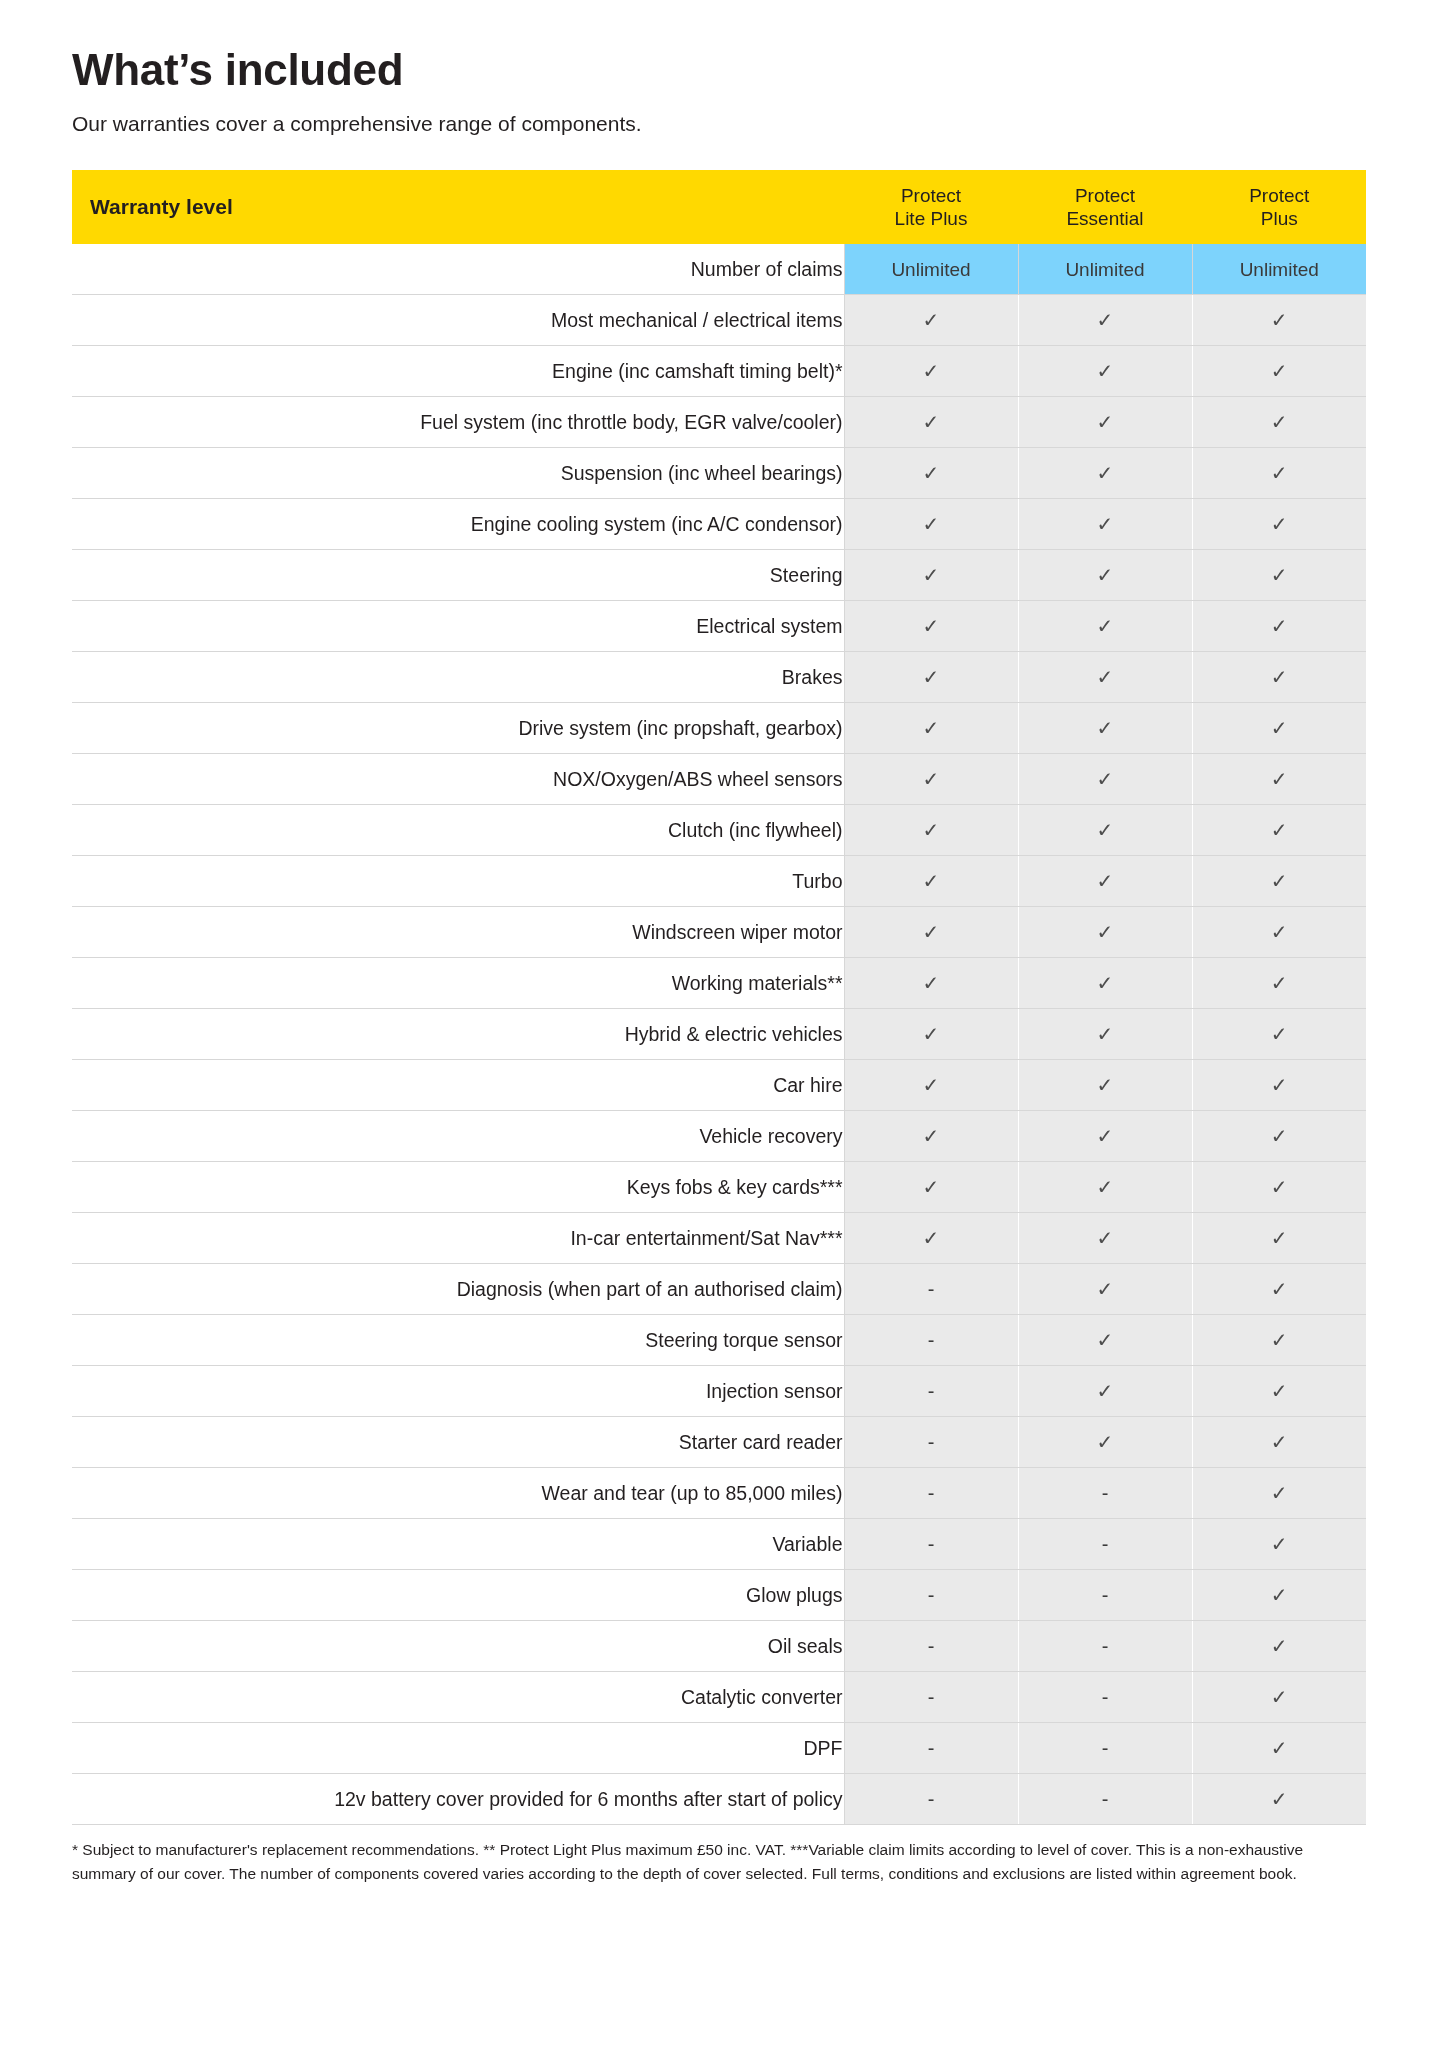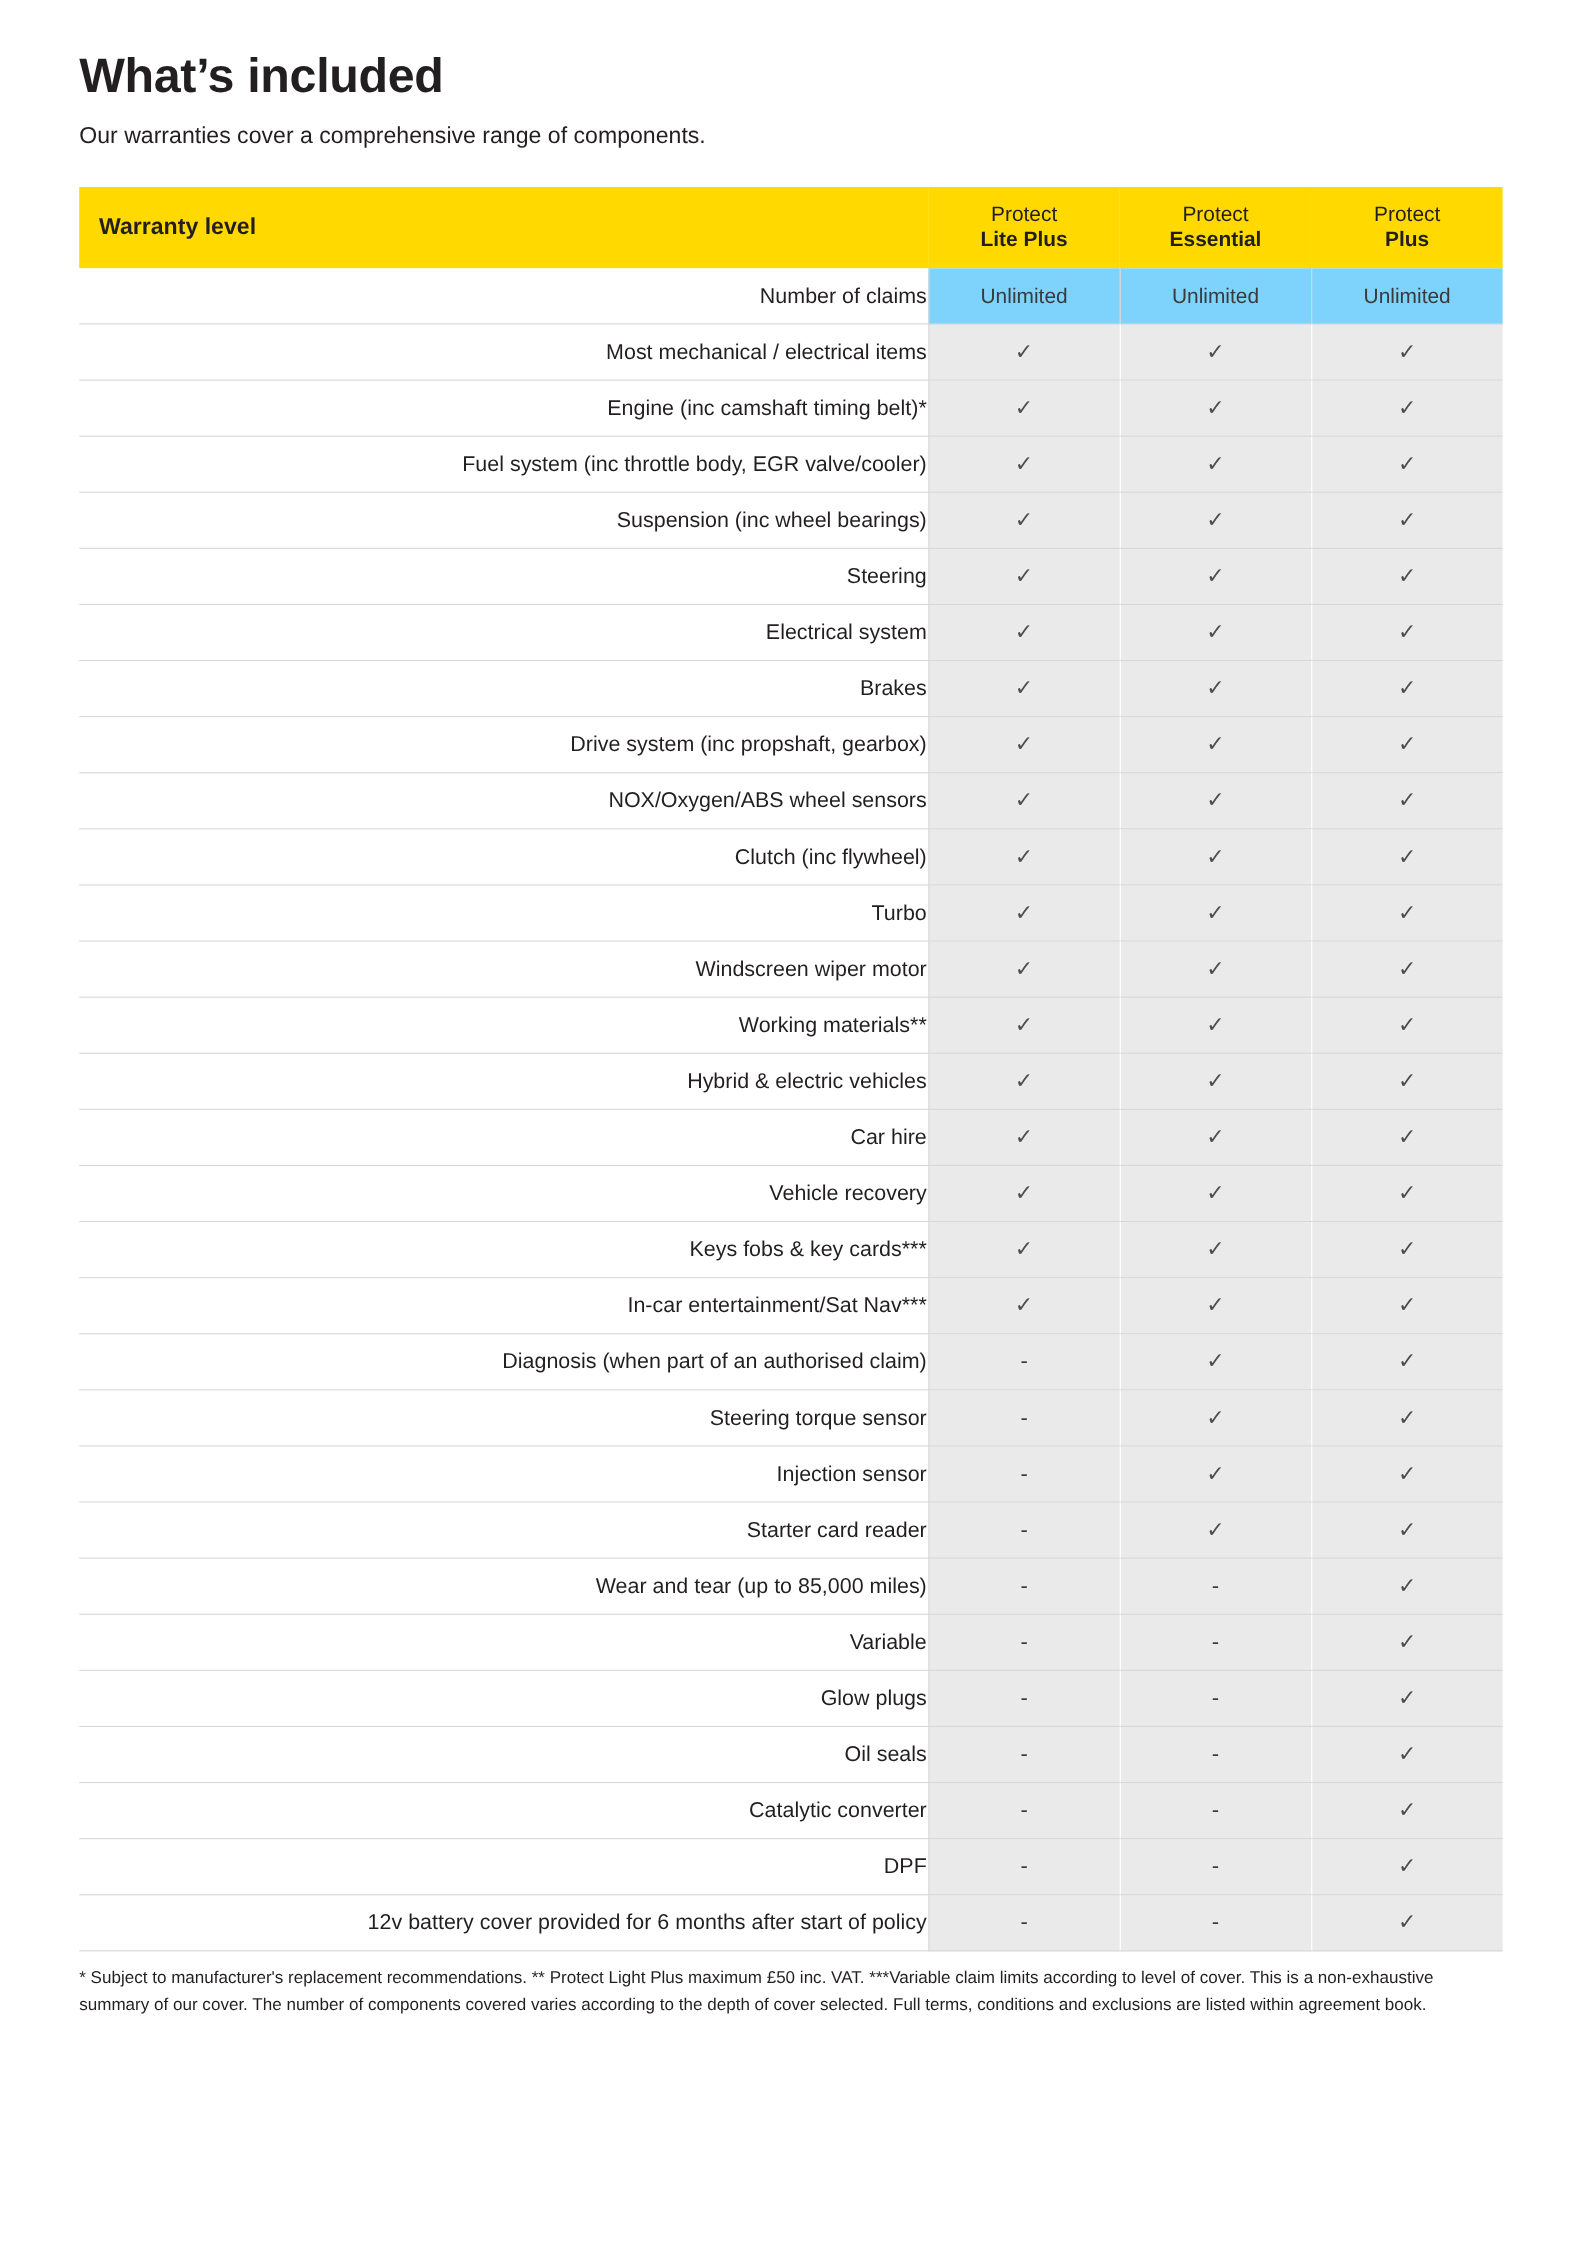--- a/index.html
+++ b/index.html
@@ -65,21 +65,21 @@
     line-height: 1.25;
     color: #231f20;
     border-left: 1px solid #ffd900;
   }
   th.header-level .lv-top {
     display: block;
     font-weight: normal;
   }
   th.header-level .lv-bottom {
     display: block;
-    font-weight: bold;
+    font-weight: normal;
   }
 
   tbody td {
     height: 48px;
     border-bottom: 1px solid #d7d7d7;
     vertical-align: middle;
     font-size: 19.5px;
   }
   td.feature {
     padding-left: 18px;
@@ -178,20 +178,26 @@
           <td class="cell"><span class="tick">✓</span></td>
           <td class="cell last"><span class="tick">✓</span></td>
         </tr>
         <tr>
           <td class="feature">Suspension (inc wheel bearings)</td>
           <td class="cell"><span class="tick">✓</span></td>
           <td class="cell"><span class="tick">✓</span></td>
           <td class="cell last"><span class="tick">✓</span></td>
         </tr>
         <tr>
+          <td class="feature">Engine cooling system (inc A/C condensor)</td>
+          <td class="cell"><span class="tick">✓</span></td>
+          <td class="cell"><span class="tick">✓</span></td>
+          <td class="cell last"><span class="tick">✓</span></td>
+        </tr>
+        <tr>
           <td class="feature">Steering</td>
           <td class="cell"><span class="tick">✓</span></td>
           <td class="cell"><span class="tick">✓</span></td>
           <td class="cell last"><span class="tick">✓</span></td>
         </tr>
         <tr>
           <td class="feature">Electrical system</td>
           <td class="cell"><span class="tick">✓</span></td>
           <td class="cell"><span class="tick">✓</span></td>
           <td class="cell last"><span class="tick">✓</span></td>

